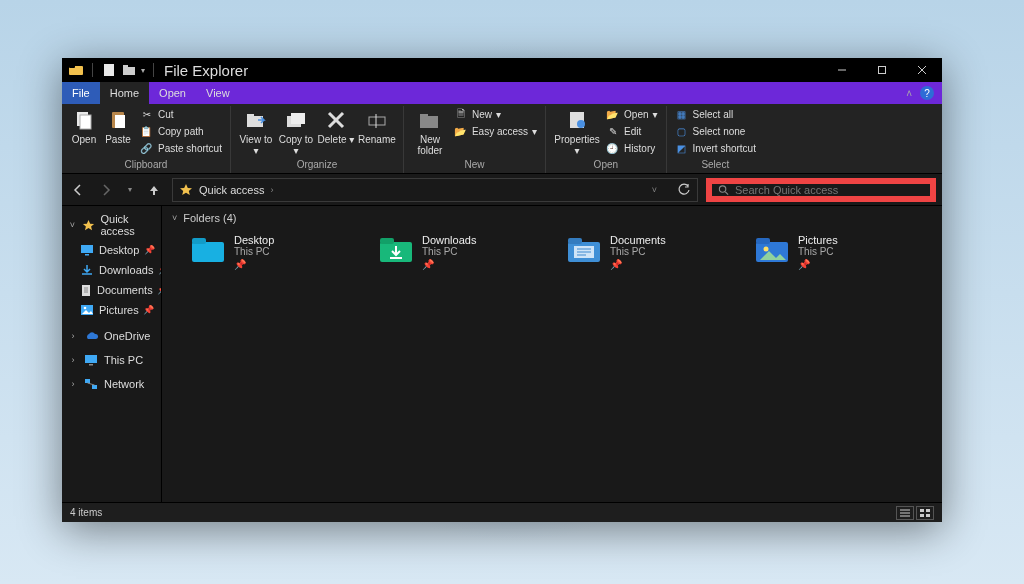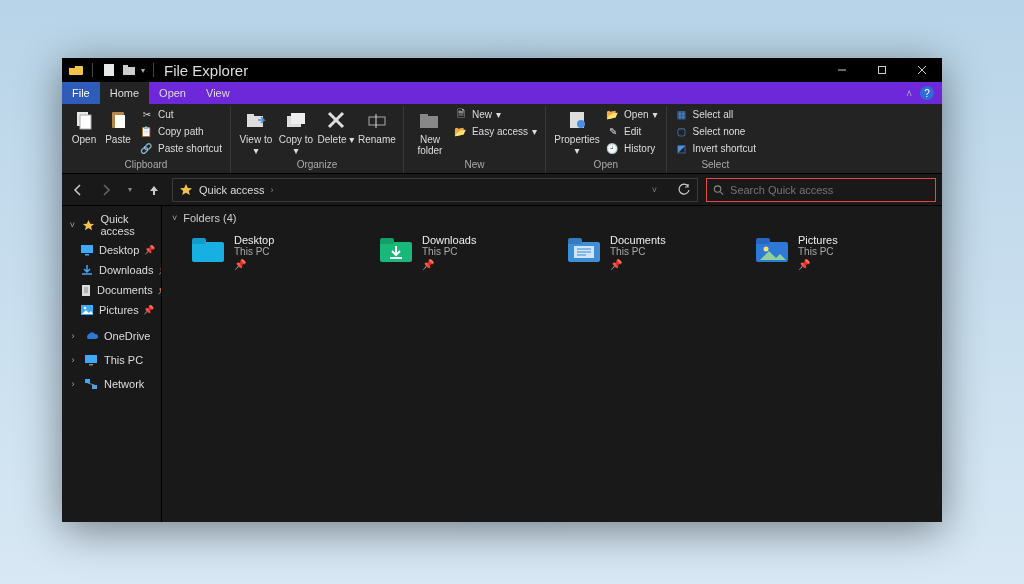--- a/index.html
+++ b/index.html
@@ -54,21 +54,21 @@
 }
 .navbtn { width: 20px; height: 20px; display: flex; align-items: center; justify-content: center; color: #ccc; }
 .navbtn.dim { color: #666; }
 .addressbar {
   flex: 1; height: 24px; background: #191919; border: 1px solid #3a3a3a; display: flex; align-items: center; padding: 0 6px; gap: 6px;
 }
 .addressbar .crumb { font-size: 11px; color: #ddd; }
 .addressbar .chev { color: #888; font-size: 9px; }
 .addressbar .spacer { flex: 1; }
 .searchbar {
-  width: 230px; height: 24px; background: #191919; border: 1px solid #ef4444; display: flex; align-items: center; padding: 0 6px; gap: 6px; color: #888;
+  width: 230px; height: 24px; background: #191919; border: 6px solid #ef4444; display: flex; align-items: center; padding: 0 6px; gap: 6px; color: #888;
 }
 .searchbar input { background: transparent; border: none; outline: none; color: #888; font-size: 11px; width: 100%; }
 
 .body { flex: 1; display: flex; min-height: 0; }
 .sidebar { width: 128px; background: #191919; border-right: 1px solid #000; padding: 4px 0; overflow: hidden; }
 .tree-item { display: flex; align-items: center; gap: 5px; padding: 3px 4px 3px 6px; font-size: 11px; color: #ddd; }
 .tree-item .exp { width: 10px; font-size: 9px; color: #aaa; text-align: center; }
 .tree-item .pin { margin-left: auto; font-size: 9px; color: #888; padding-right: 4px; }
 .tree-item.child { padding-left: 18px; }
 .tree-item .ico { width: 16px; height: 14px; display: flex; align-items: center; justify-content: center; }
@@ -495,14 +495,34 @@
           <div class="folder-meta">
             <div class="name">Pictures</div>
             <div class="loc">This PC</div>
             <div class="pin">📌</div>
           </div>
         </div>
       </div>
     </div>
   </div>
 
+  <div class="statusbar">
+    <span>4 items</span>
+    <div class="right">
+      <div class="viewbtn">
+          <svg width="10" height="8" viewBox="0 0 10 8">
+            <line x1="0" y1="1" x2="10" y2="1" stroke="#ccc"></line>
+            <line x1="0" y1="4" x2="10" y2="4" stroke="#ccc"></line>
+            <line x1="0" y1="7" x2="10" y2="7" stroke="#ccc"></line>
+          </svg>
+        </div>
+      <div class="viewbtn">
+          <svg width="10" height="8" viewBox="0 0 10 8">
+            <rect x="0" y="0" width="4" height="3" fill="#ccc"></rect>
+            <rect x="6" y="0" width="4" height="3" fill="#ccc"></rect>
+            <rect x="0" y="5" width="4" height="3" fill="#ccc"></rect>
+            <rect x="6" y="5" width="4" height="3" fill="#ccc"></rect>
+          </svg>
+        </div>
+    </div>
+  </div>
 
 </div>
 
 </body></html>

